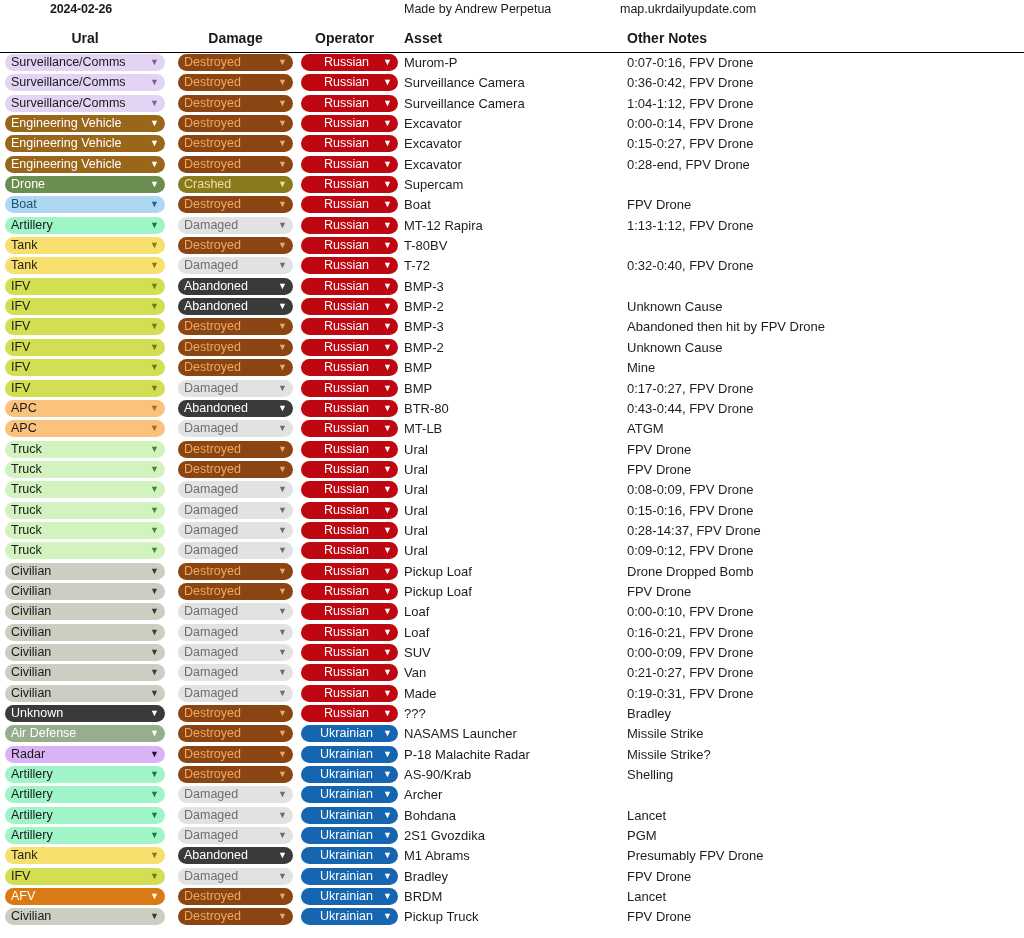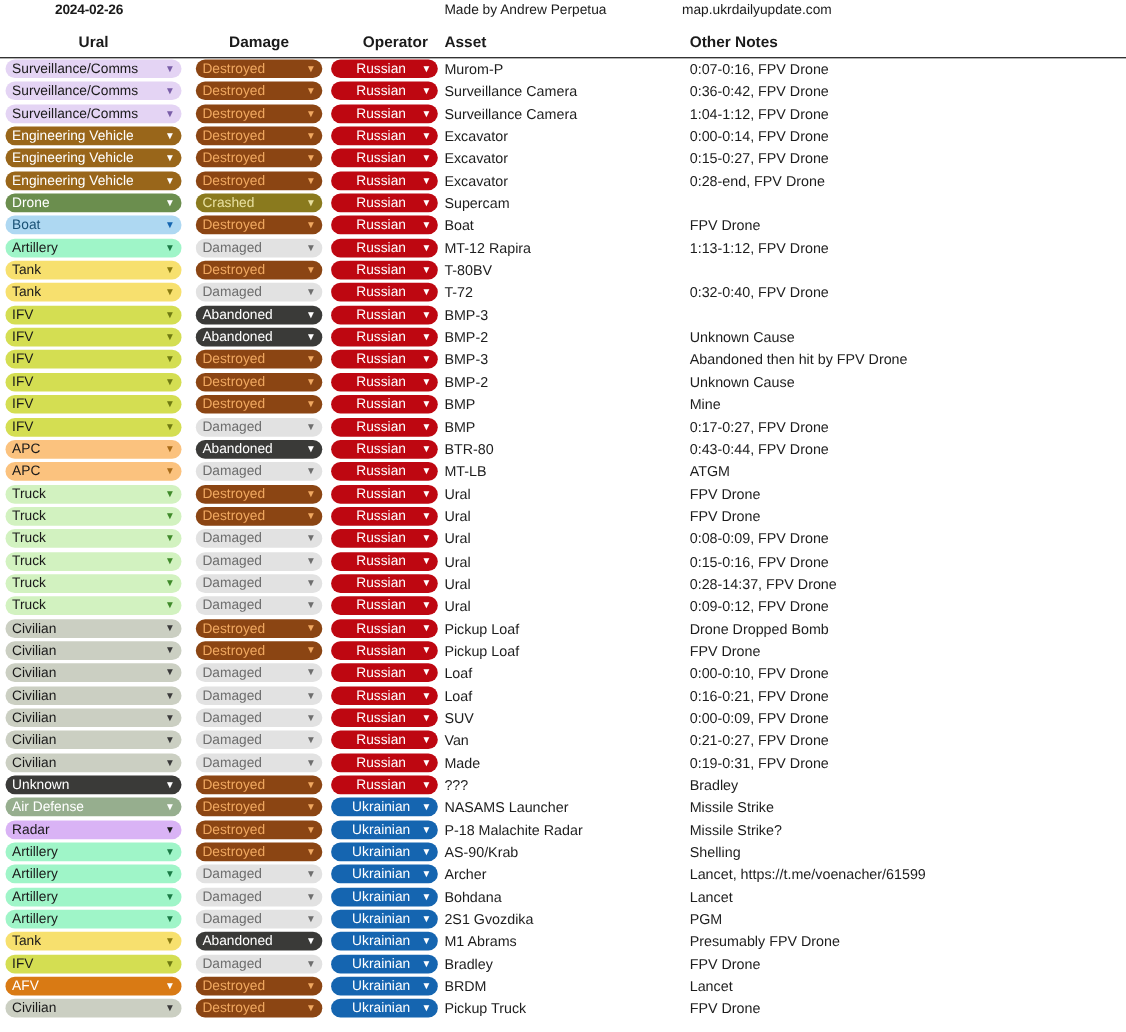--- a/index.html
+++ b/index.html
@@ -43,21 +43,21 @@
   }
   .header-row .h {
     position: absolute;
     top: 0;
     font-size: 14px;
     font-weight: bold;
     white-space: nowrap;
   }
   .h-type     { left: 0;     width: 170px; text-align: center; }
   .h-damage   { left: 178px; width: 115px; text-align: center; }
-  .h-operator { left: 292px; width: 97px;  text-align: right; }
+  .h-operator { left: 315px; width: 97px;  text-align: left; }
   .h-asset    { left: 404px; }
   .h-notes    { left: 627px; }
 
   .rule {
     height: 0;
     border-top: 1.5px solid #000000;
     margin: 0;
   }
 
   
@@ -378,21 +378,20 @@
       <div class="pill pill-damage" style="background: rgb(139, 69, 19); color: rgb(240, 168, 96);"><span class="cap">Destroyed</span><span class="caret" style="color: rgb(240, 168, 96);">▼</span></div>
       <div class="pill pill-operator" style="background: rgb(21, 101, 176); color: rgb(255, 255, 255);"><span class="cap">Ukrainian</span><span class="caret" style="color: rgb(255, 255, 255);">▼</span></div>
       <div class="cell-text cell-asset">AS-90/Krab</div>
       <div class="cell-text cell-notes">Shelling</div>
     </div>
     <div class="row">
       <div class="pill pill-type" style="background: rgb(159, 245, 200); color: rgb(26, 26, 26);"><span class="cap">Artillery</span><span class="caret" style="color: rgb(26, 122, 69);">▼</span></div>
       <div class="pill pill-damage" style="background: rgb(226, 226, 226); color: rgb(110, 110, 110);"><span class="cap">Damaged</span><span class="caret" style="color: rgb(110, 110, 110);">▼</span></div>
       <div class="pill pill-operator" style="background: rgb(21, 101, 176); color: rgb(255, 255, 255);"><span class="cap">Ukrainian</span><span class="caret" style="color: rgb(255, 255, 255);">▼</span></div>
       <div class="cell-text cell-asset">Archer</div>
-      <div class="cell-text cell-notes">Lancet, https://t.me/voenacher/61599</div>
     </div>
     <div class="row">
       <div class="pill pill-type" style="background: rgb(159, 245, 200); color: rgb(26, 26, 26);"><span class="cap">Artillery</span><span class="caret" style="color: rgb(26, 122, 69);">▼</span></div>
       <div class="pill pill-damage" style="background: rgb(226, 226, 226); color: rgb(110, 110, 110);"><span class="cap">Damaged</span><span class="caret" style="color: rgb(110, 110, 110);">▼</span></div>
       <div class="pill pill-operator" style="background: rgb(21, 101, 176); color: rgb(255, 255, 255);"><span class="cap">Ukrainian</span><span class="caret" style="color: rgb(255, 255, 255);">▼</span></div>
       <div class="cell-text cell-asset">Bohdana</div>
       <div class="cell-text cell-notes">Lancet</div>
     </div>
     <div class="row">
       <div class="pill pill-type" style="background: rgb(159, 245, 200); color: rgb(26, 26, 26);"><span class="cap">Artillery</span><span class="caret" style="color: rgb(26, 122, 69);">▼</span></div>

